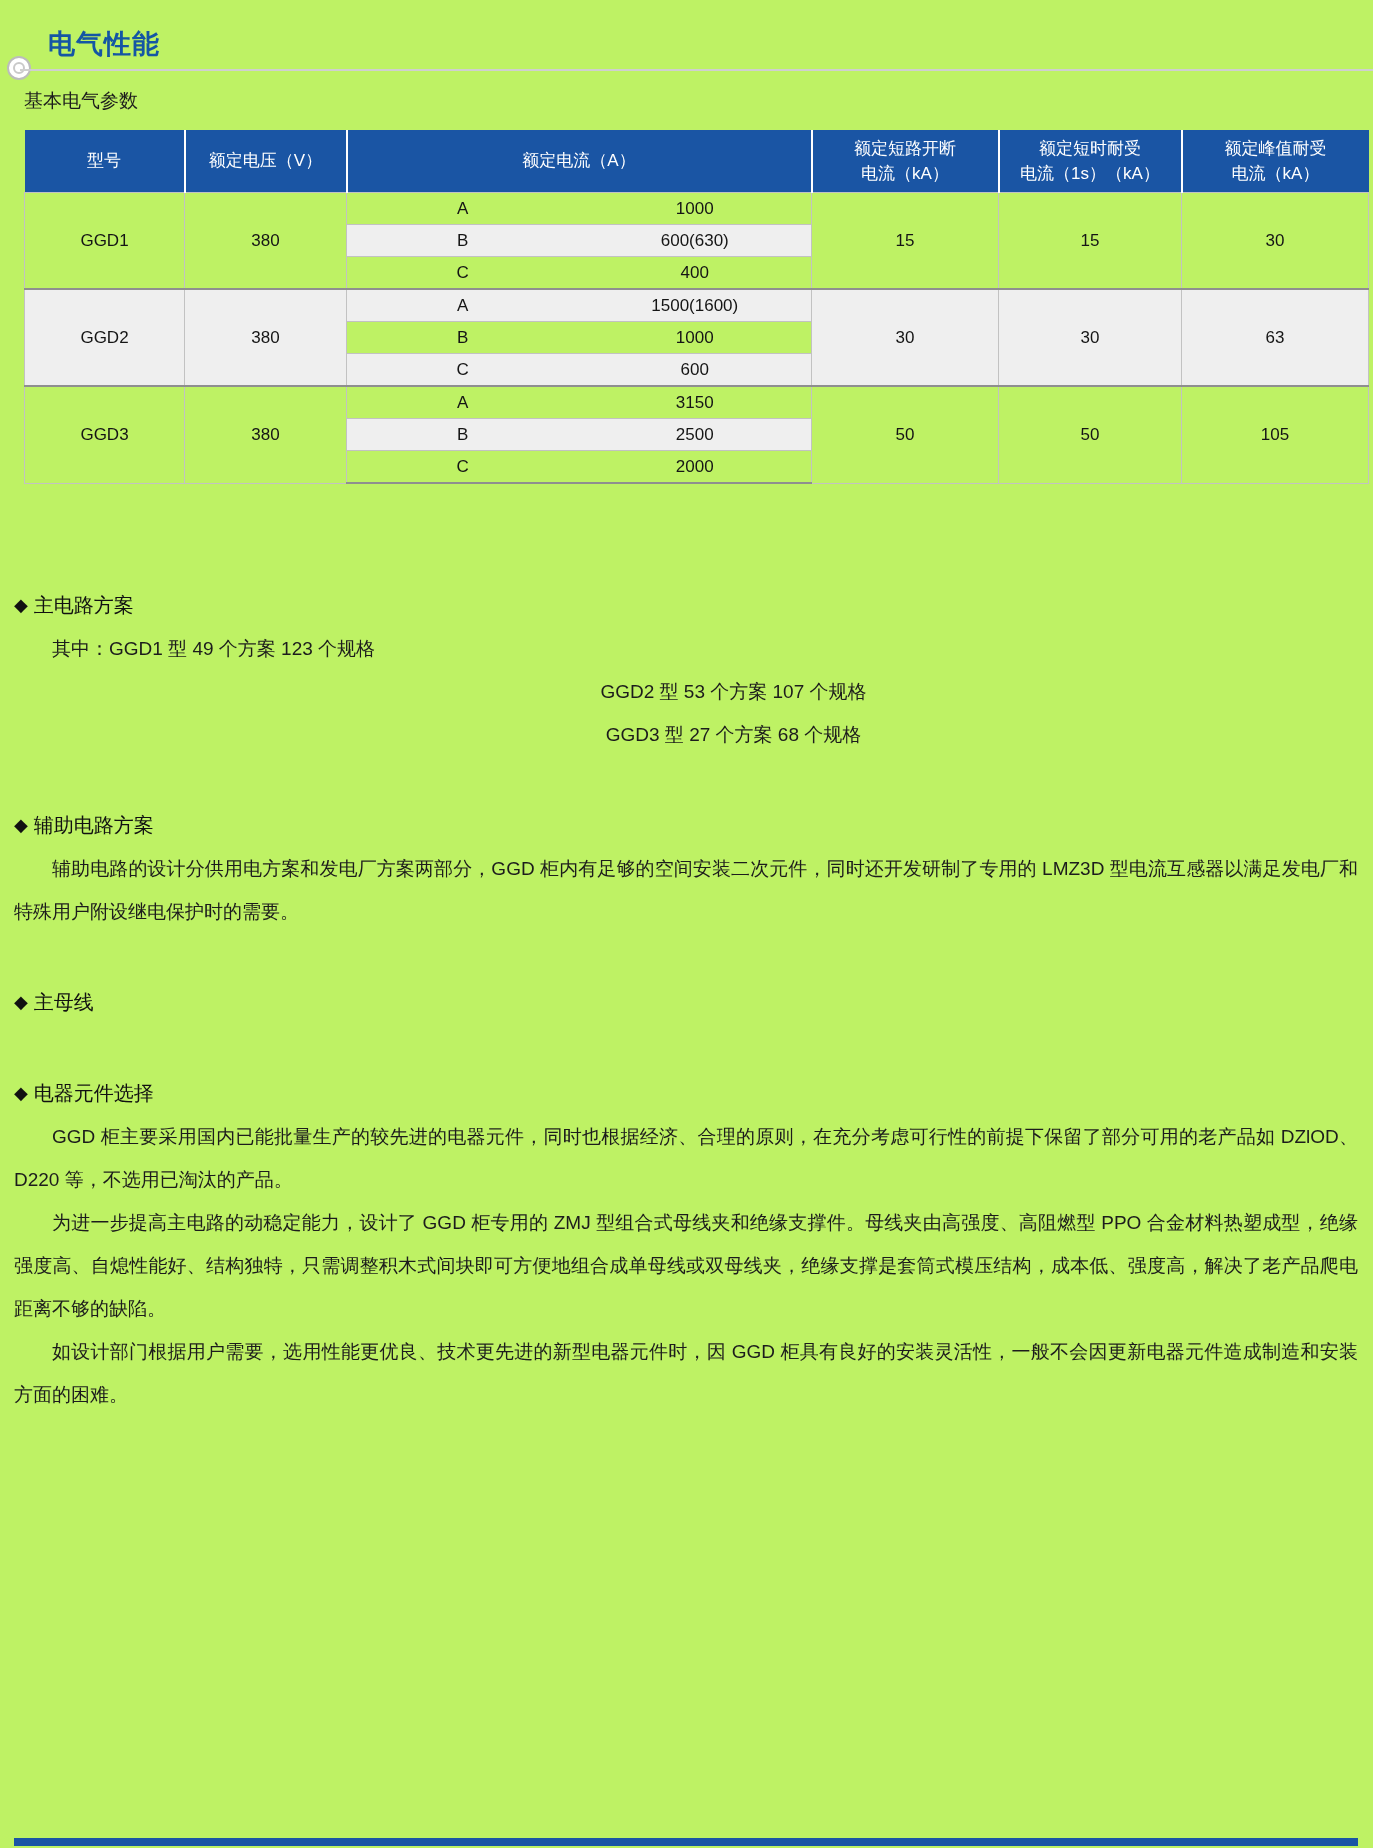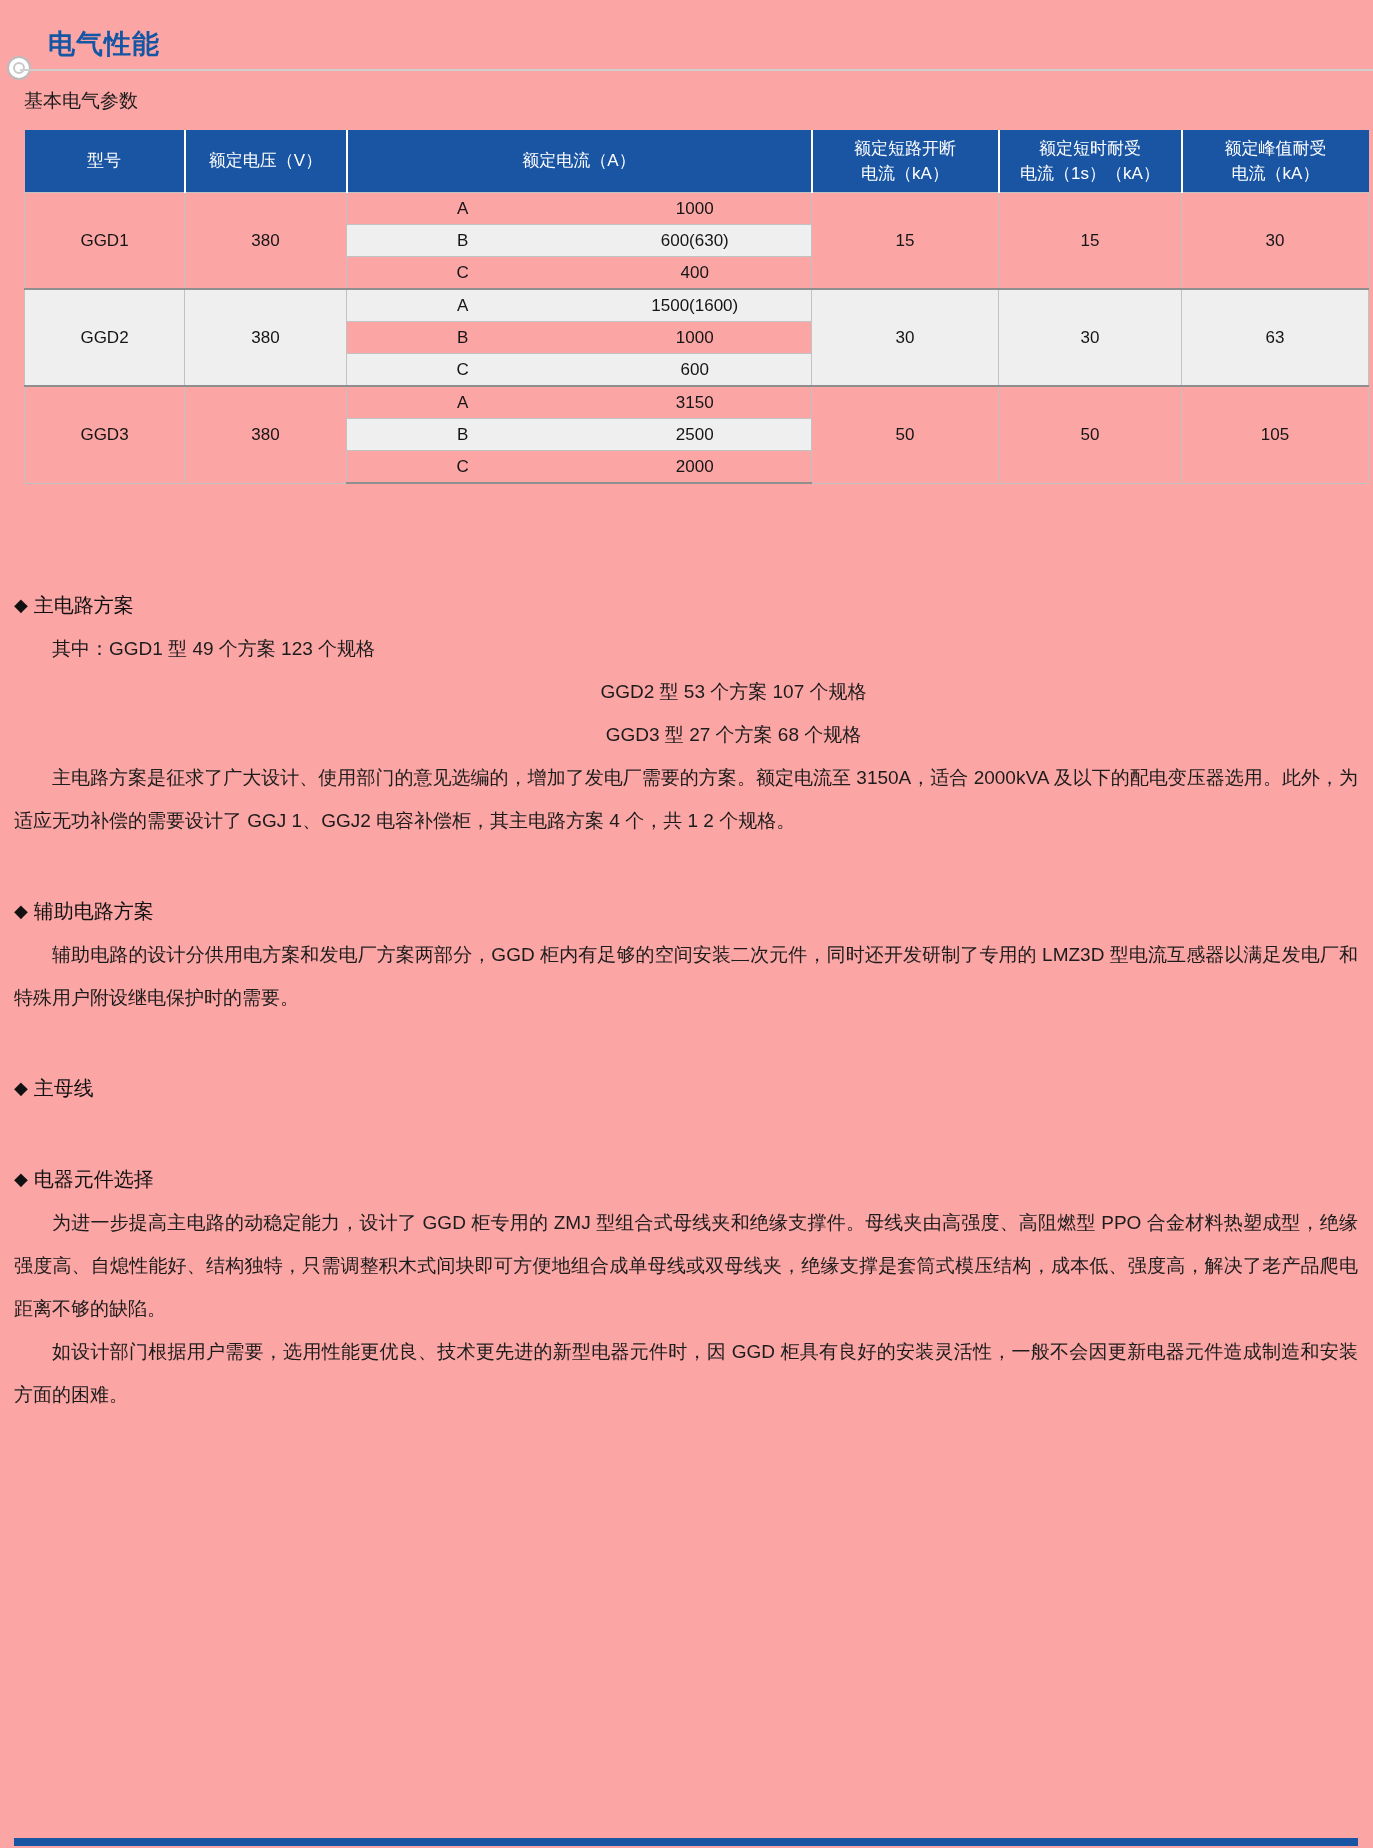--- a/index.html
+++ b/index.html
@@ -1,17 +1,17 @@
 <!DOCTYPE html>
 <html><head>
 <meta charset="utf-8">
 <style>
   html,body{margin:0;padding:0;background:#fff;}
   .page{
-    width:1373px;height:1848px;position:relative;background:#fca5a5;
+    width:1373px;height:1848px;position:relative;background:#bef264;
     font-family:"Liberation Sans","DejaVu Sans",sans-serif;color:#1c1c1c;overflow:hidden;
   }
   
   .doc-header{position:relative;height:130px;}
   .doc-title{position:absolute;top:26px;left:48px;font-size:27px;font-weight:bold;color:#1456a4;letter-spacing:1px;}
   .header-rule{position:absolute;top:69px;left:20px;right:0;height:2px;background:#cfcfcf;}
   .ring-icon{position:absolute;top:56px;left:7px;width:24px;height:24px;border:2px solid #bcbcbc;
     border-radius:50%;background:#fff;display:flex;align-items:center;justify-content:center;box-sizing:border-box;}
   .ring-inner{width:12px;height:12px;border:2px solid #c9c9c9;border-radius:50%;box-sizing:border-box;}
   .subtitle{position:absolute;top:88px;left:24px;font-size:19px;color:#1c1c1c;}
@@ -139,21 +139,20 @@
   <div class="content">
 
     <div class="section first">
       <div class="section-heading">
         <span class="diamond">◆</span>
         <span>主电路方案</span>
       </div>
       <p class="para">其中：GGD1 型 49 个方案  123 个规格</p>
       <p class="para deep">GGD2 型 53 个方案  107 个规格</p>
       <p class="para deep">GGD3 型 27 个方案  68 个规格</p>
-      <p class="para">主电路方案是征求了广大设计、使用部门的意见选编的，增加了发电厂需要的方案。额定电流至 3150A，适合 2000kVA 及以下的配电变压器选用。此外，为适应无功补偿的需要设计了 GGJ 1、GGJ2 电容补偿柜，其主电路方案 4 个，共 1 2 个规格。</p>
     </div>
 
     <div class="section">
       <div class="section-heading">
         <span class="diamond">◆</span>
         <span>辅助电路方案</span>
       </div>
       <p class="para">辅助电路的设计分供用电方案和发电厂方案两部分，GGD 柜内有足够的空间安装二次元件，同时还开发研制了专用的 LMZ3D 型电流互感器以满足发电厂和特殊用户附设继电保护时的需要。</p>
     </div>
 
@@ -162,20 +161,21 @@
         <span class="diamond">◆</span>
         <span>主母线</span>
       </div>
     </div>
 
     <div class="section">
       <div class="section-heading">
         <span class="diamond">◆</span>
         <span>电器元件选择</span>
       </div>
+      <p class="para">GGD 柜主要采用国内已能批量生产的较先进的电器元件，同时也根据经济、合理的原则，在充分考虑可行性的前提下保留了部分可用的老产品如 DZlOD、D220 等，不选用已淘汰的产品。</p>
       <p class="para">为进一步提高主电路的动稳定能力，设计了 GGD 柜专用的 ZMJ 型组合式母线夹和绝缘支撑件。母线夹由高强度、高阻燃型 PPO 合金材料热塑成型，绝缘强度高、自熄性能好、结构独特，只需调整积木式间块即可方便地组合成单母线或双母线夹，绝缘支撑是套筒式模压结构，成本低、强度高，解决了老产品爬电距离不够的缺陷。</p>
       <p class="para">如设计部门根据用户需要，选用性能更优良、技术更先进的新型电器元件时，因 GGD 柜具有良好的安装灵活性，一般不会因更新电器元件造成制造和安装方面的困难。</p>
     </div>
 
   </div>
 
   <div class="bottom-bar"></div>
 
 </div>
 

